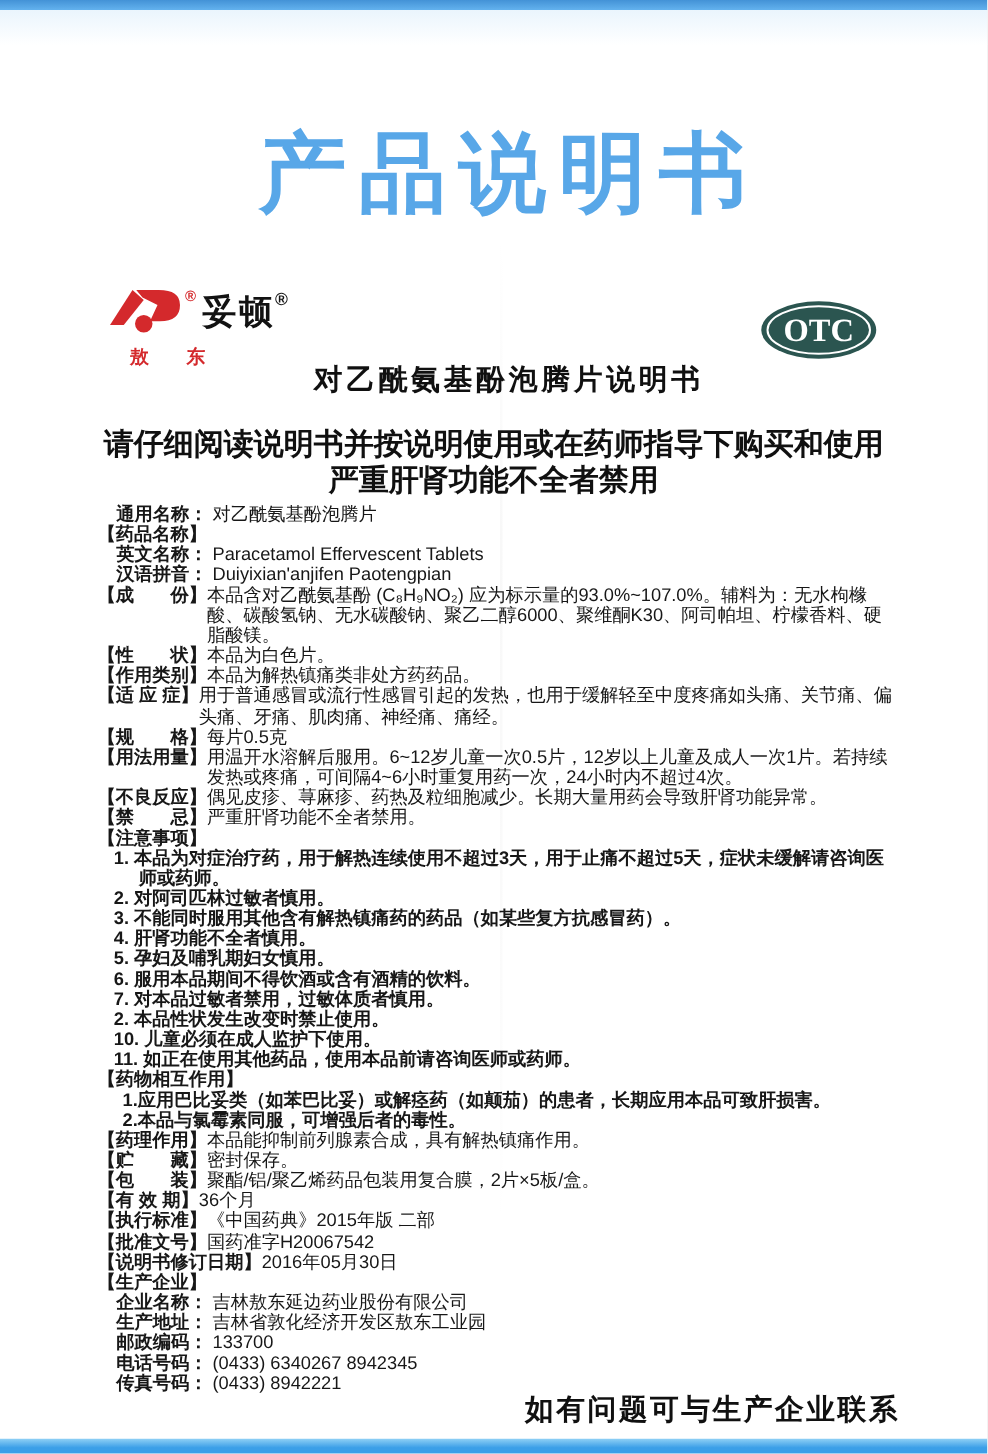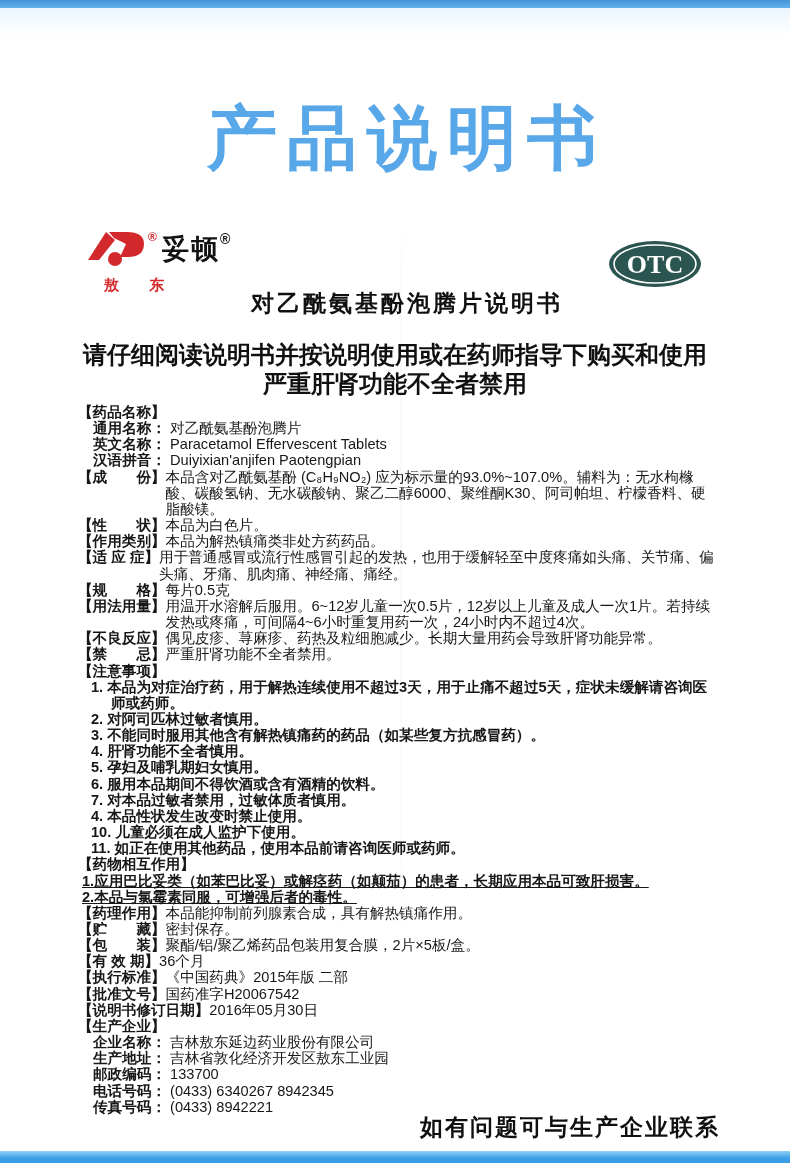--- a/index.html
+++ b/index.html
@@ -72,21 +72,21 @@
     font-size:14.6px;line-height:16.15px;color:#171717;
     font-weight:500;
   }
   .row{display:flex;align-items:flex-start;}
   .row .lbl{flex:none;white-space:pre;font-weight:700;}
   .row .txt{flex:1;}
   .row.sub{padding-left:15px;}
   .row.sub .lbl{font-weight:600;}
   .row.item{display:block;margin-left:13px;padding-left:20px;text-indent:-20px;}
   .row.item .txt{font-weight:600;}
-  .row.item2{display:block;margin-left:4px;padding-left:15px;text-indent:-15px;text-decoration:underline;}
+  .row.item2{display:block;margin-left:20px;padding-left:15px;text-indent:-15px;}
   .row.item2 .txt{font-weight:600;}
 
   .contact-note{
     position:absolute;top:1112px;right:70px;
     font-size:23px;font-weight:800;color:#101010;
     letter-spacing:2px;white-space:nowrap;
   }
 </style>
 </head>
 <body>
@@ -119,28 +119,28 @@
       <text x="48" y="34" text-anchor="middle" font-family="Liberation Serif, DejaVu Serif, serif" font-size="26" font-weight="bold" fill="#ffffff">OTC</text>
     </svg>
   </div>
 
   <div class="product-title">对乙酰氨基酚泡腾片说明书</div>
 
   <div class="warn warn1">请仔细阅读说明书并按说明使用或在药师指导下购买和使用</div>
   <div class="warn warn2">严重肝肾功能不全者禁用</div>
 
   <div class="body">
-      <div class="row section">
-      <span class="lbl">【药品名称】</span>
-      <span class="txt"></span>
-    </div>
       <div class="row sub">
       <span class="lbl">通用名称： </span>
       <span class="txt">对乙酰氨基酚泡腾片</span>
     </div>
+      <div class="row section">
+      <span class="lbl">【药品名称】</span>
+      <span class="txt"></span>
+    </div>
       <div class="row sub">
       <span class="lbl">英文名称： </span>
       <span class="txt">Paracetamol Effervescent Tablets</span>
     </div>
       <div class="row sub">
       <span class="lbl">汉语拼音： </span>
       <span class="txt">Duiyixian'anjifen Paotengpian</span>
     </div>
       <div class="row section">
       <span class="lbl">【成　　份】</span>
@@ -201,21 +201,21 @@
       <div class="row item">
       
       <span class="txt">6. 服用本品期间不得饮酒或含有酒精的饮料。</span>
     </div>
       <div class="row item">
       
       <span class="txt">7. 对本品过敏者禁用，过敏体质者慎用。</span>
     </div>
       <div class="row item">
       
-      <span class="txt">4. 本品性状发生改变时禁止使用。</span>
+      <span class="txt">2. 本品性状发生改变时禁止使用。</span>
     </div>
       <div class="row item">
       
       <span class="txt">10. 儿童必须在成人监护下使用。</span>
     </div>
       <div class="row item">
       
       <span class="txt">11. 如正在使用其他药品，使用本品前请咨询医师或药师。</span>
     </div>
       <div class="row section">

